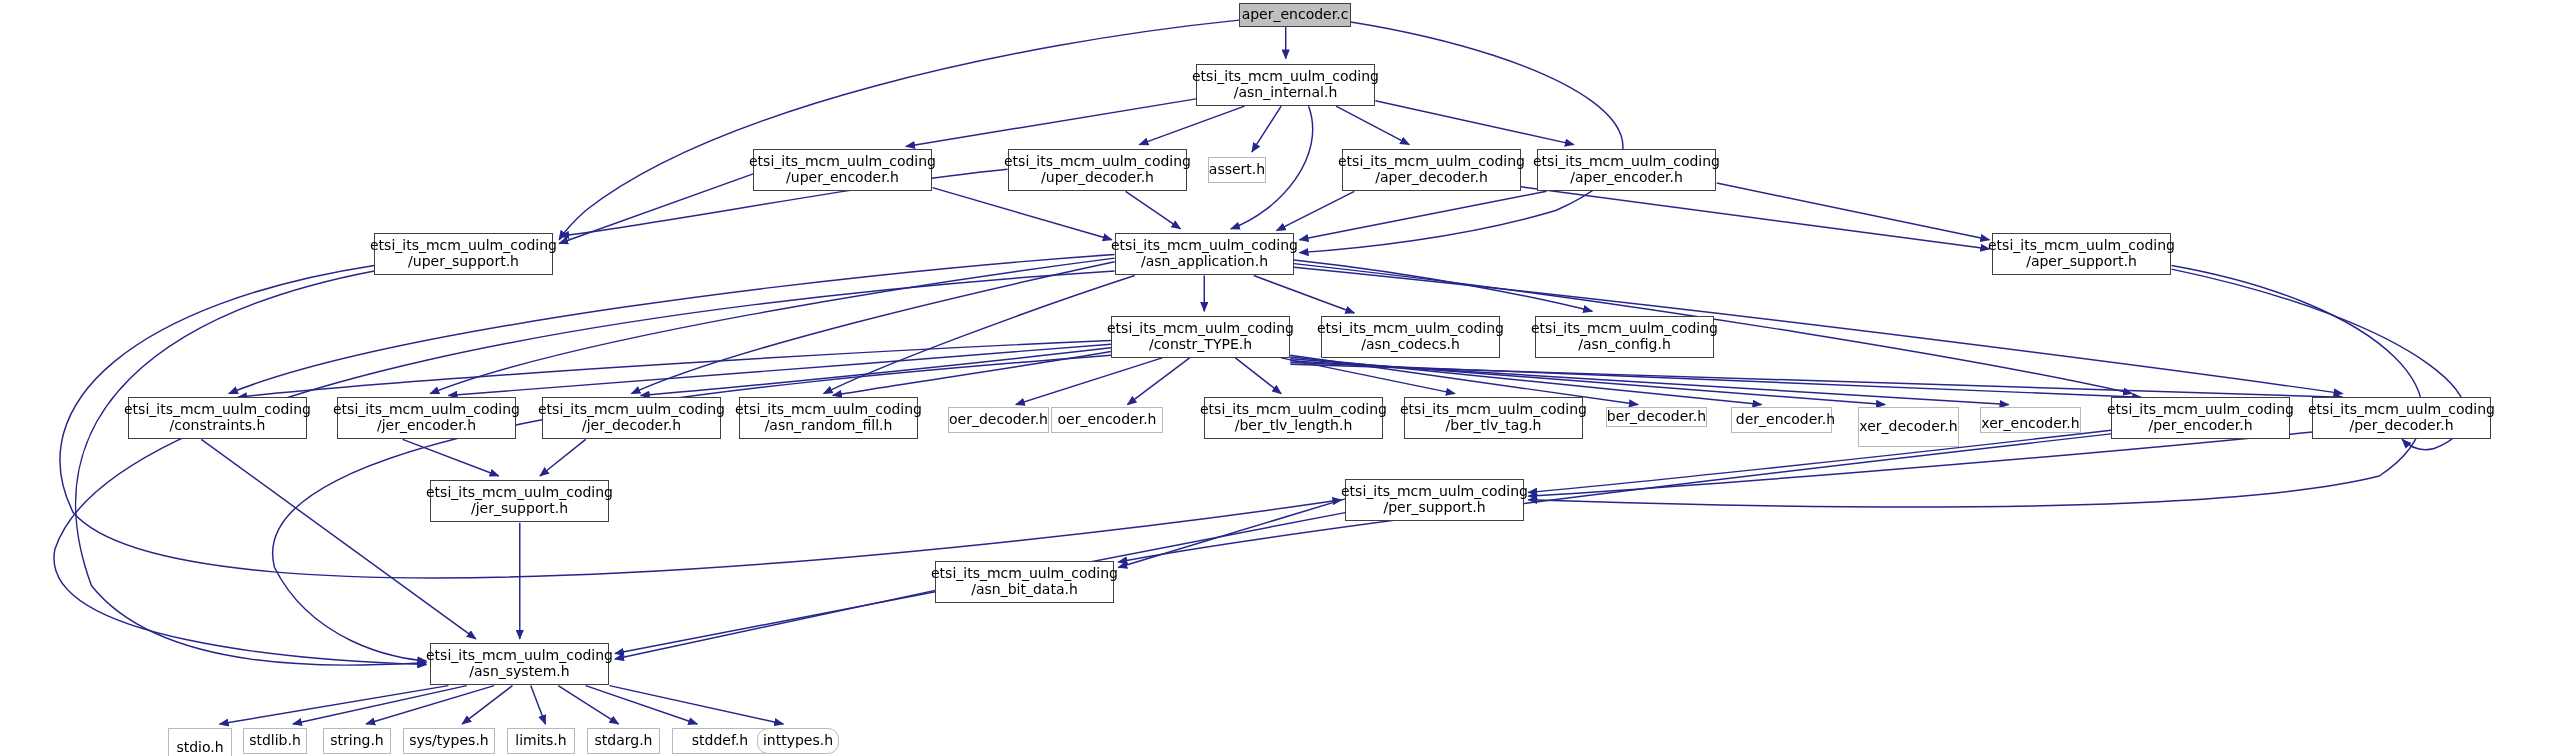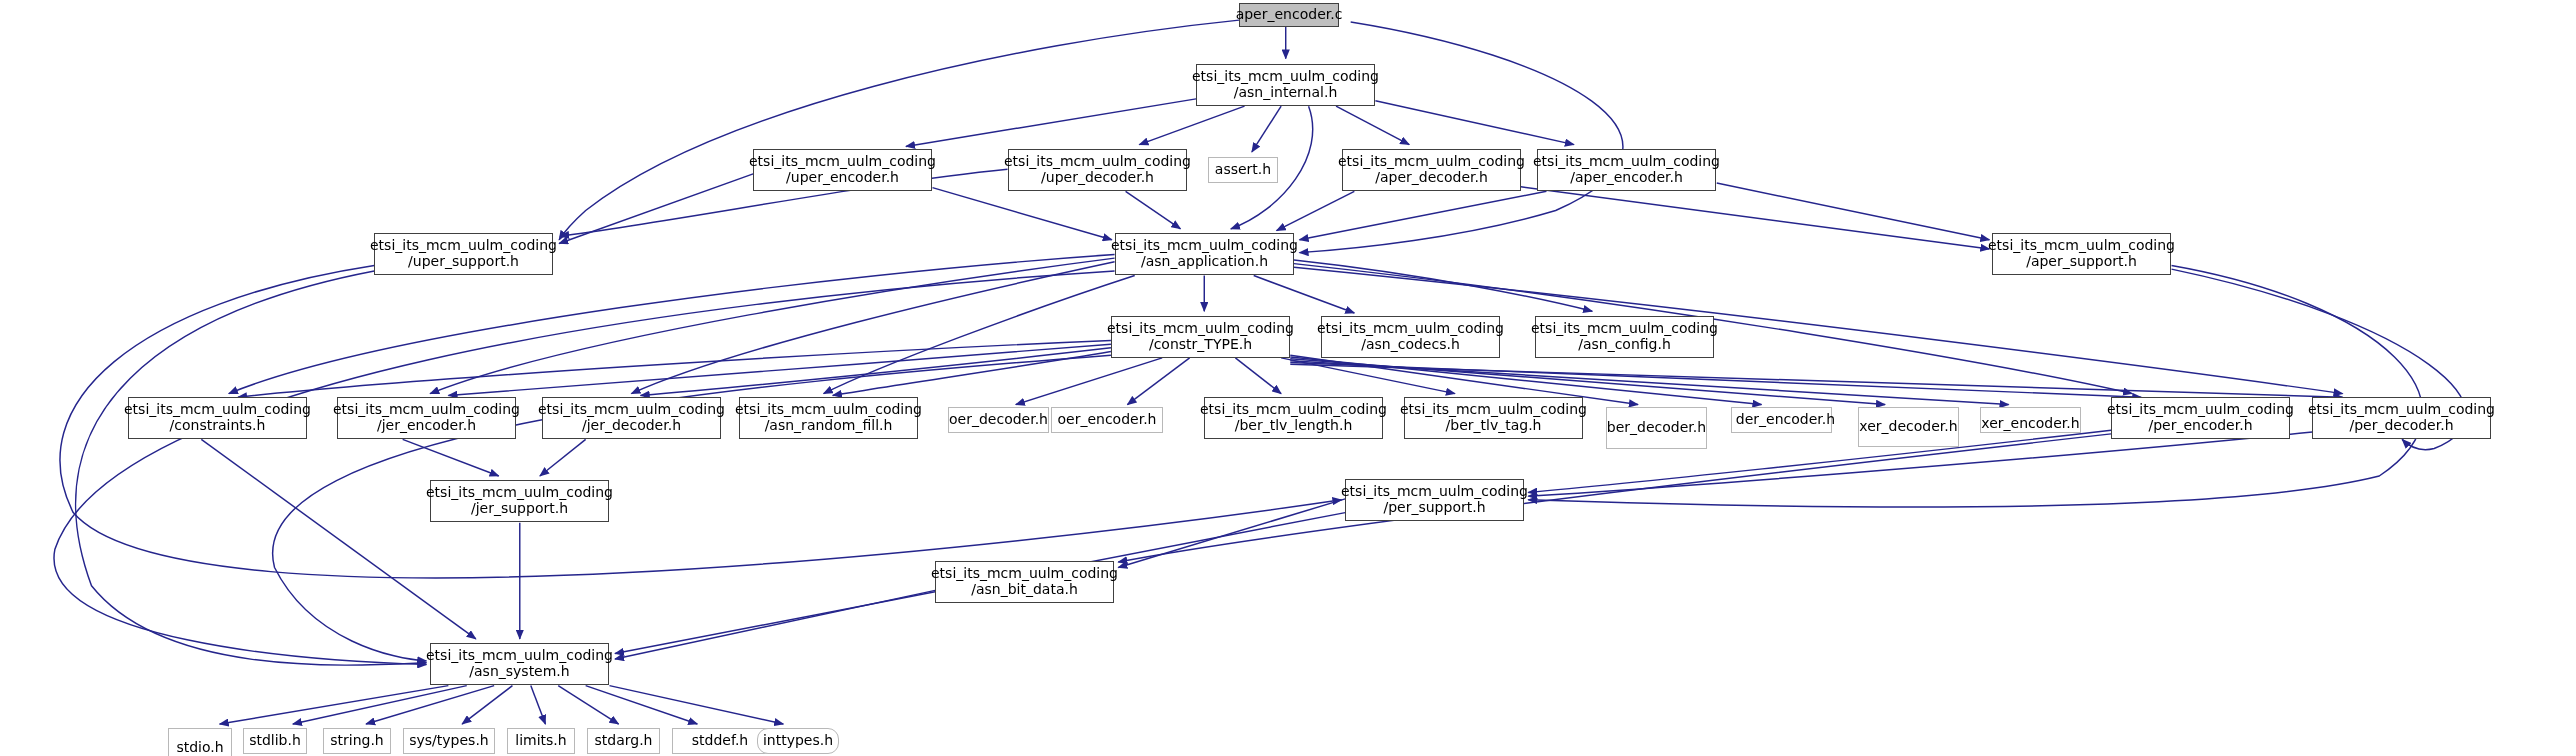--- a/index.html
+++ b/index.html
@@ -85,42 +85,42 @@
         <path d="M510,749 L320,791" marker-end="url(#ah)" stroke="#25258c"></path>
         <path d="M540,749 L400,791" marker-end="url(#ah)" stroke="#25258c"></path>
         <path d="M560,749 L505,791" marker-end="url(#ah)" stroke="#25258c"></path>
         <path d="M580,749 L596,791" marker-end="url(#ah)" stroke="#25258c"></path>
         <path d="M610,749 L676,791" marker-end="url(#ah)" stroke="#25258c"></path>
         <path d="M640,749 L762,791" marker-end="url(#ah)" stroke="#25258c"></path>
         <path d="M666,749 L856,791" marker-end="url(#ah)" stroke="#25258c"></path>
       </g>
   </svg>
   <div id="node-layer">
-      <div class="node root" style="left: 1239px; top: 2.7px; width: 100px; height: 24px;"><div><span>aper_encoder.c</span></div></div>
+      <div class="node root" style="left: 1239px; top: 2.7px; width: 112px; height: 24px;"><div><span>aper_encoder.c</span></div></div>
       <div class="node strong" style="left: 1196px; top: 64px; width: 179px; height: 42px;"><div><span>etsi_its_mcm_uulm_coding</span><span>/asn_internal.h</span></div></div>
       <div class="node strong" style="left: 753px; top: 149px; width: 179px; height: 42px;"><div><span>etsi_its_mcm_uulm_coding</span><span>/uper_encoder.h</span></div></div>
       <div class="node strong" style="left: 1008px; top: 149px; width: 179px; height: 42px;"><div><span>etsi_its_mcm_uulm_coding</span><span>/uper_decoder.h</span></div></div>
-      <div class="node weak" style="left: 1208px; top: 157px; width: 70px; height: 26px;"><div><span>assert.h</span></div></div>
+      <div class="node weak" style="left: 1208px; top: 157px; width: 58px; height: 26px;"><div><span>assert.h</span></div></div>
       <div class="node strong" style="left: 1342px; top: 149px; width: 179px; height: 42px;"><div><span>etsi_its_mcm_uulm_coding</span><span>/aper_decoder.h</span></div></div>
       <div class="node strong" style="left: 1537px; top: 149px; width: 179px; height: 42px;"><div><span>etsi_its_mcm_uulm_coding</span><span>/aper_encoder.h</span></div></div>
       <div class="node strong" style="left: 374px; top: 233px; width: 179px; height: 42px;"><div><span>etsi_its_mcm_uulm_coding</span><span>/uper_support.h</span></div></div>
       <div class="node strong" style="left: 1115px; top: 233px; width: 179px; height: 42px;"><div><span>etsi_its_mcm_uulm_coding</span><span>/asn_application.h</span></div></div>
       <div class="node strong" style="left: 1992px; top: 233px; width: 179px; height: 42px;"><div><span>etsi_its_mcm_uulm_coding</span><span>/aper_support.h</span></div></div>
       <div class="node strong" style="left: 1111px; top: 316px; width: 179px; height: 42px;"><div><span>etsi_its_mcm_uulm_coding</span><span>/constr_TYPE.h</span></div></div>
       <div class="node strong" style="left: 1321px; top: 316px; width: 179px; height: 42px;"><div><span>etsi_its_mcm_uulm_coding</span><span>/asn_codecs.h</span></div></div>
       <div class="node strong" style="left: 1535px; top: 316px; width: 179px; height: 42px;"><div><span>etsi_its_mcm_uulm_coding</span><span>/asn_config.h</span></div></div>
       <div class="node strong" style="left: 128px; top: 397px; width: 179px; height: 42px;"><div><span>etsi_its_mcm_uulm_coding</span><span>/constraints.h</span></div></div>
       <div class="node strong" style="left: 337px; top: 397px; width: 179px; height: 42px;"><div><span>etsi_its_mcm_uulm_coding</span><span>/jer_encoder.h</span></div></div>
       <div class="node strong" style="left: 542px; top: 397px; width: 179px; height: 42px;"><div><span>etsi_its_mcm_uulm_coding</span><span>/jer_decoder.h</span></div></div>
       <div class="node strong" style="left: 739px; top: 397px; width: 179px; height: 42px;"><div><span>etsi_its_mcm_uulm_coding</span><span>/asn_random_fill.h</span></div></div>
       <div class="node weak" style="left: 948px; top: 407px; width: 101px; height: 26px;"><div><span>oer_decoder.h</span></div></div>
       <div class="node weak" style="left: 1051px; top: 407px; width: 112px; height: 26px;"><div><span>oer_encoder.h</span></div></div>
       <div class="node strong" style="left: 1204px; top: 397px; width: 179px; height: 42px;"><div><span>etsi_its_mcm_uulm_coding</span><span>/ber_tlv_length.h</span></div></div>
       <div class="node strong" style="left: 1404px; top: 397px; width: 179px; height: 42px;"><div><span>etsi_its_mcm_uulm_coding</span><span>/ber_tlv_tag.h</span></div></div>
-      <div class="node weak" style="left: 1606px; top: 407px; width: 101px; height: 42px;"><div><span>ber_decoder.h</span></div></div>
+      <div class="node weak" style="left: 1606px; top: 407px; width: 101px; height: 20px;"><div><span>ber_decoder.h</span></div></div>
       <div class="node weak" style="left: 1731px; top: 407px; width: 101px; height: 26px; padding-left: 8px;"><div><span>der_encoder.h</span></div></div>
       <div class="node weak" style="left: 1858px; top: 407px; width: 101px; height: 40px;"><div><span>xer_decoder.h</span></div></div>
       <div class="node weak" style="left: 1980px; top: 407px; width: 101px; height: 26px; align-items: flex-end;"><div><span>xer_encoder.h</span></div></div>
       <div class="node strong" style="left: 2111px; top: 397px; width: 179px; height: 42px;"><div><span>etsi_its_mcm_uulm_coding</span><span>/per_encoder.h</span></div></div>
       <div class="node strong" style="left: 2312px; top: 397px; width: 179px; height: 42px;"><div><span>etsi_its_mcm_uulm_coding</span><span>/per_decoder.h</span></div></div>
       <div class="node strong" style="left: 430px; top: 480px; width: 179px; height: 42px;"><div><span>etsi_its_mcm_uulm_coding</span><span>/jer_support.h</span></div></div>
       <div class="node strong" style="left: 1345px; top: 479px; width: 179px; height: 42px;"><div><span>etsi_its_mcm_uulm_coding</span><span>/per_support.h</span></div></div>
       <div class="node strong" style="left: 935px; top: 561px; width: 179px; height: 42px;"><div><span>etsi_its_mcm_uulm_coding</span><span>/asn_bit_data.h</span></div></div>
       <div class="node strong" style="left: 430px; top: 643px; width: 179px; height: 42px;"><div><span>etsi_its_mcm_uulm_coding</span><span>/asn_system.h</span></div></div>
       <div class="node weak" style="left: 168px; top: 728px; width: 64px; height: 40px;"><div><span>stdio.h</span></div></div>

